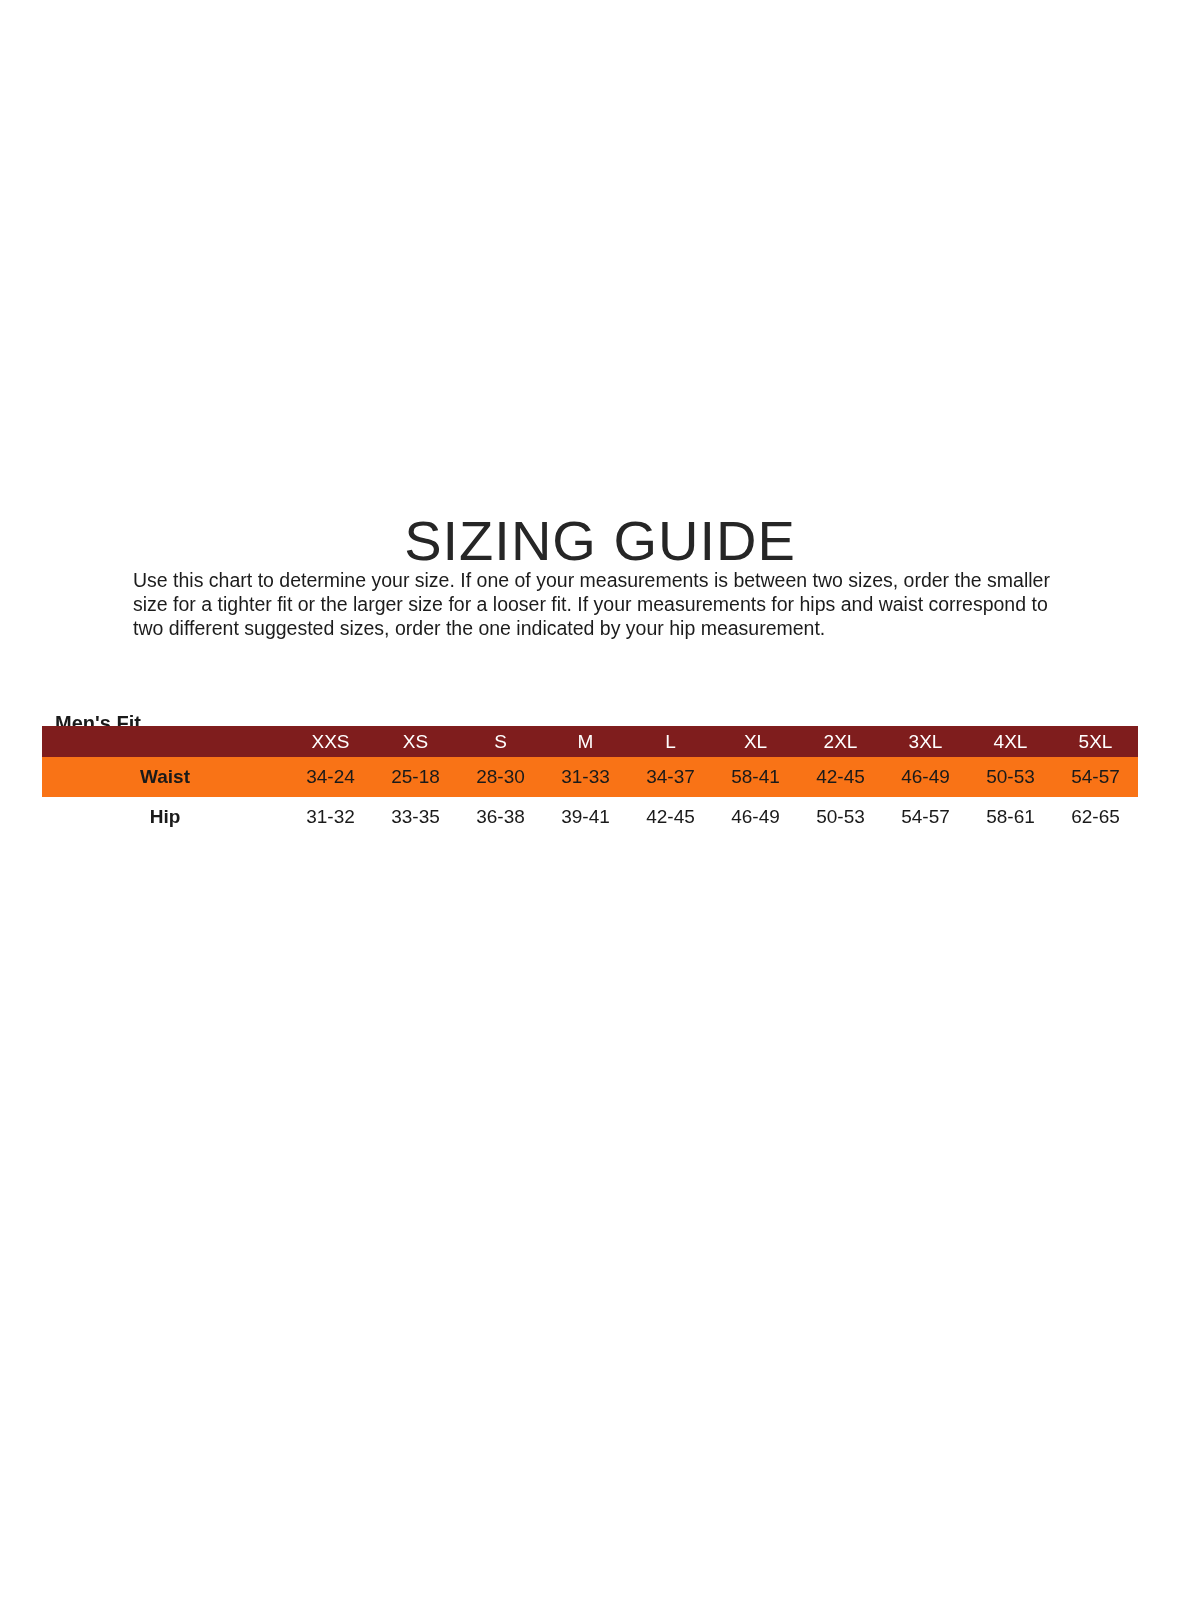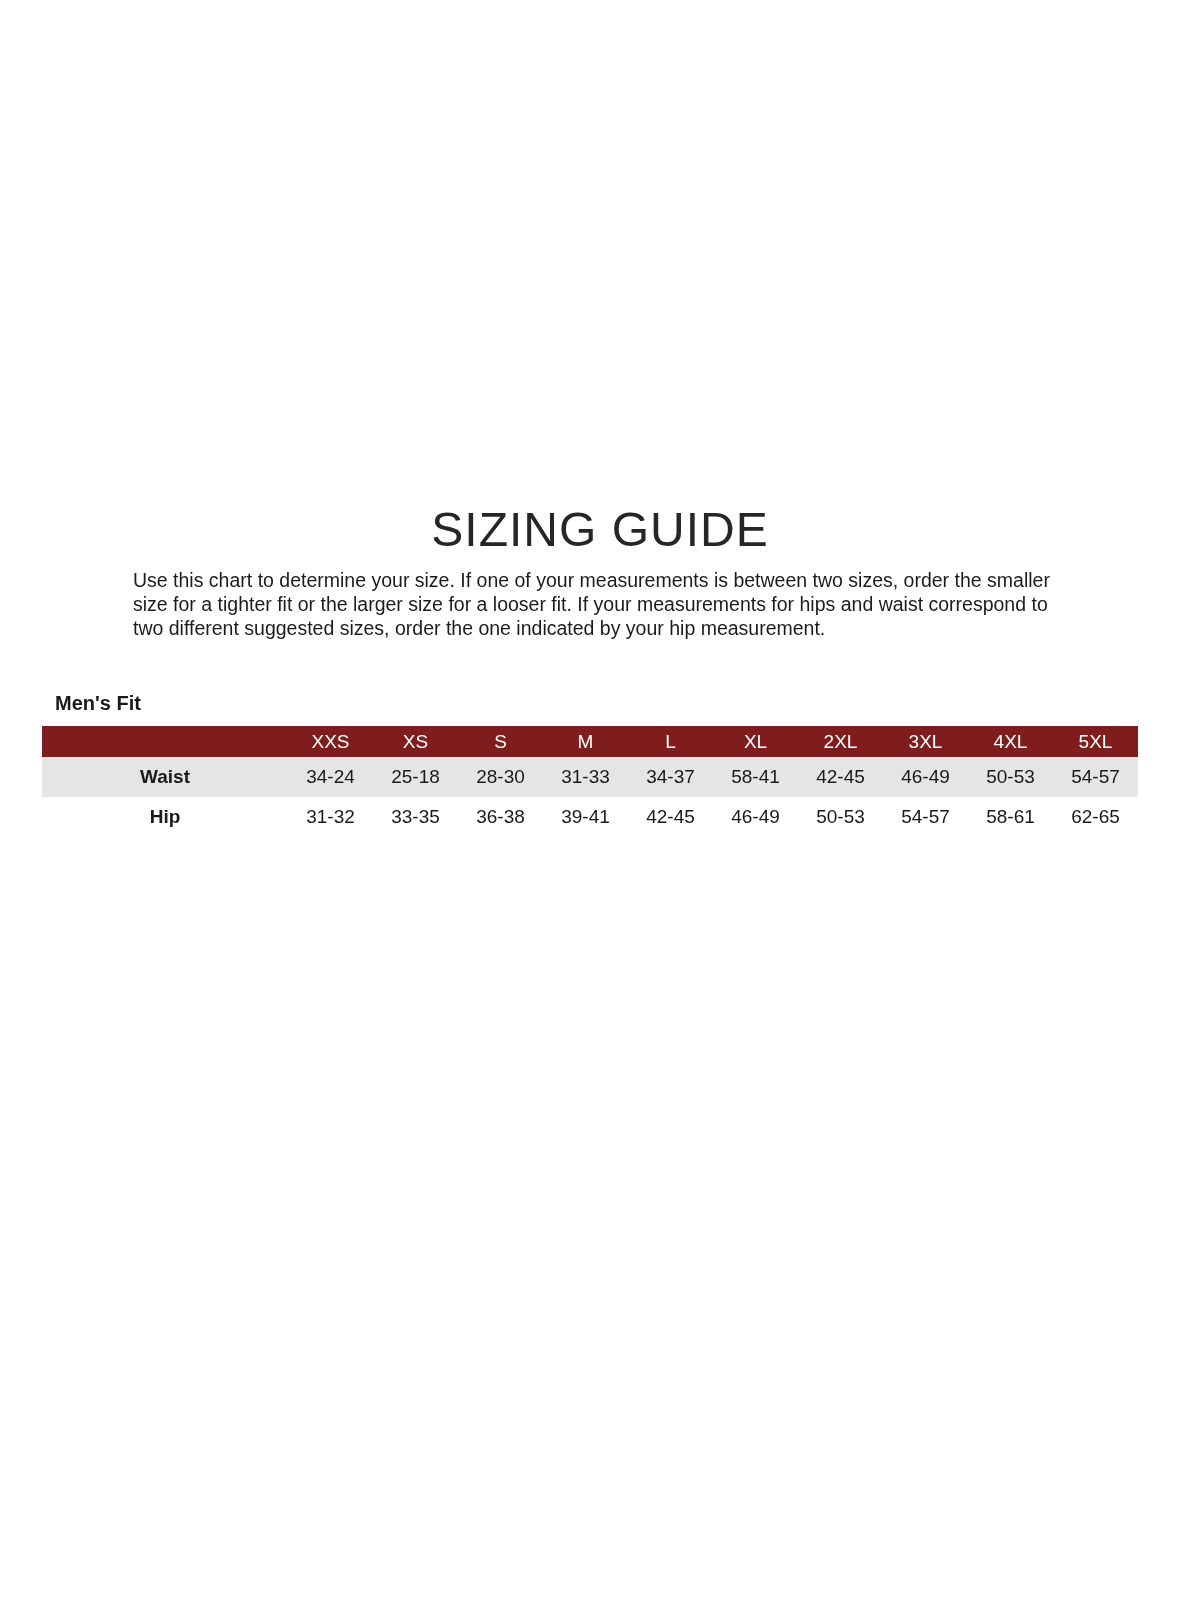--- a/index.html
+++ b/index.html
@@ -15,37 +15,37 @@
     height: 1600px;
     background: #ffffff;
     overflow: hidden;
   }
   .title {
     position: absolute;
     top: 470px;
     left: 0;
     width: 1200px;
     text-align: center;
-    font-size: 48px;
+    font-size: 56px;
     font-weight: 400;
     letter-spacing: 1px;
     color: #262626;
   }
   .intro {
     position: absolute;
     top: 548px;
     left: 133px;
     width: 938px;
     font-size: 19.5px;
     line-height: 24px;
     color: #1c1c1c;
   }
   .section-label {
     position: absolute;
-    top: 692px;
+    top: 712px;
     left: 55px;
     font-size: 20px;
     font-weight: 700;
     color: #1a1a1a;
   }
   table.size-table {
     position: absolute;
     top: 726px;
     left: 42px;
     width: 1096px;
@@ -67,21 +67,21 @@
     font-size: 19px;
     height: 40px;
     padding: 0;
     text-align: center;
     color: #1a1a1a;
   }
   table.size-table tbody td.row-label {
     font-weight: 700;
   }
   table.size-table tbody tr.alt {
-    background: #e5e5e5;
+    background: #f97316;
   }
 </style>
 </head>
 <body>
 
 <div class="page">
 
   <h1 class="title">SIZING GUIDE</h1>
 
   <p class="intro">Use this chart to determine your size. If one of your measurements is between two sizes, order the smaller size for a tighter fit or the larger size for a looser fit. If your measurements for hips and waist correspond to two different suggested sizes, order the one indicated by your hip measurement.</p>

